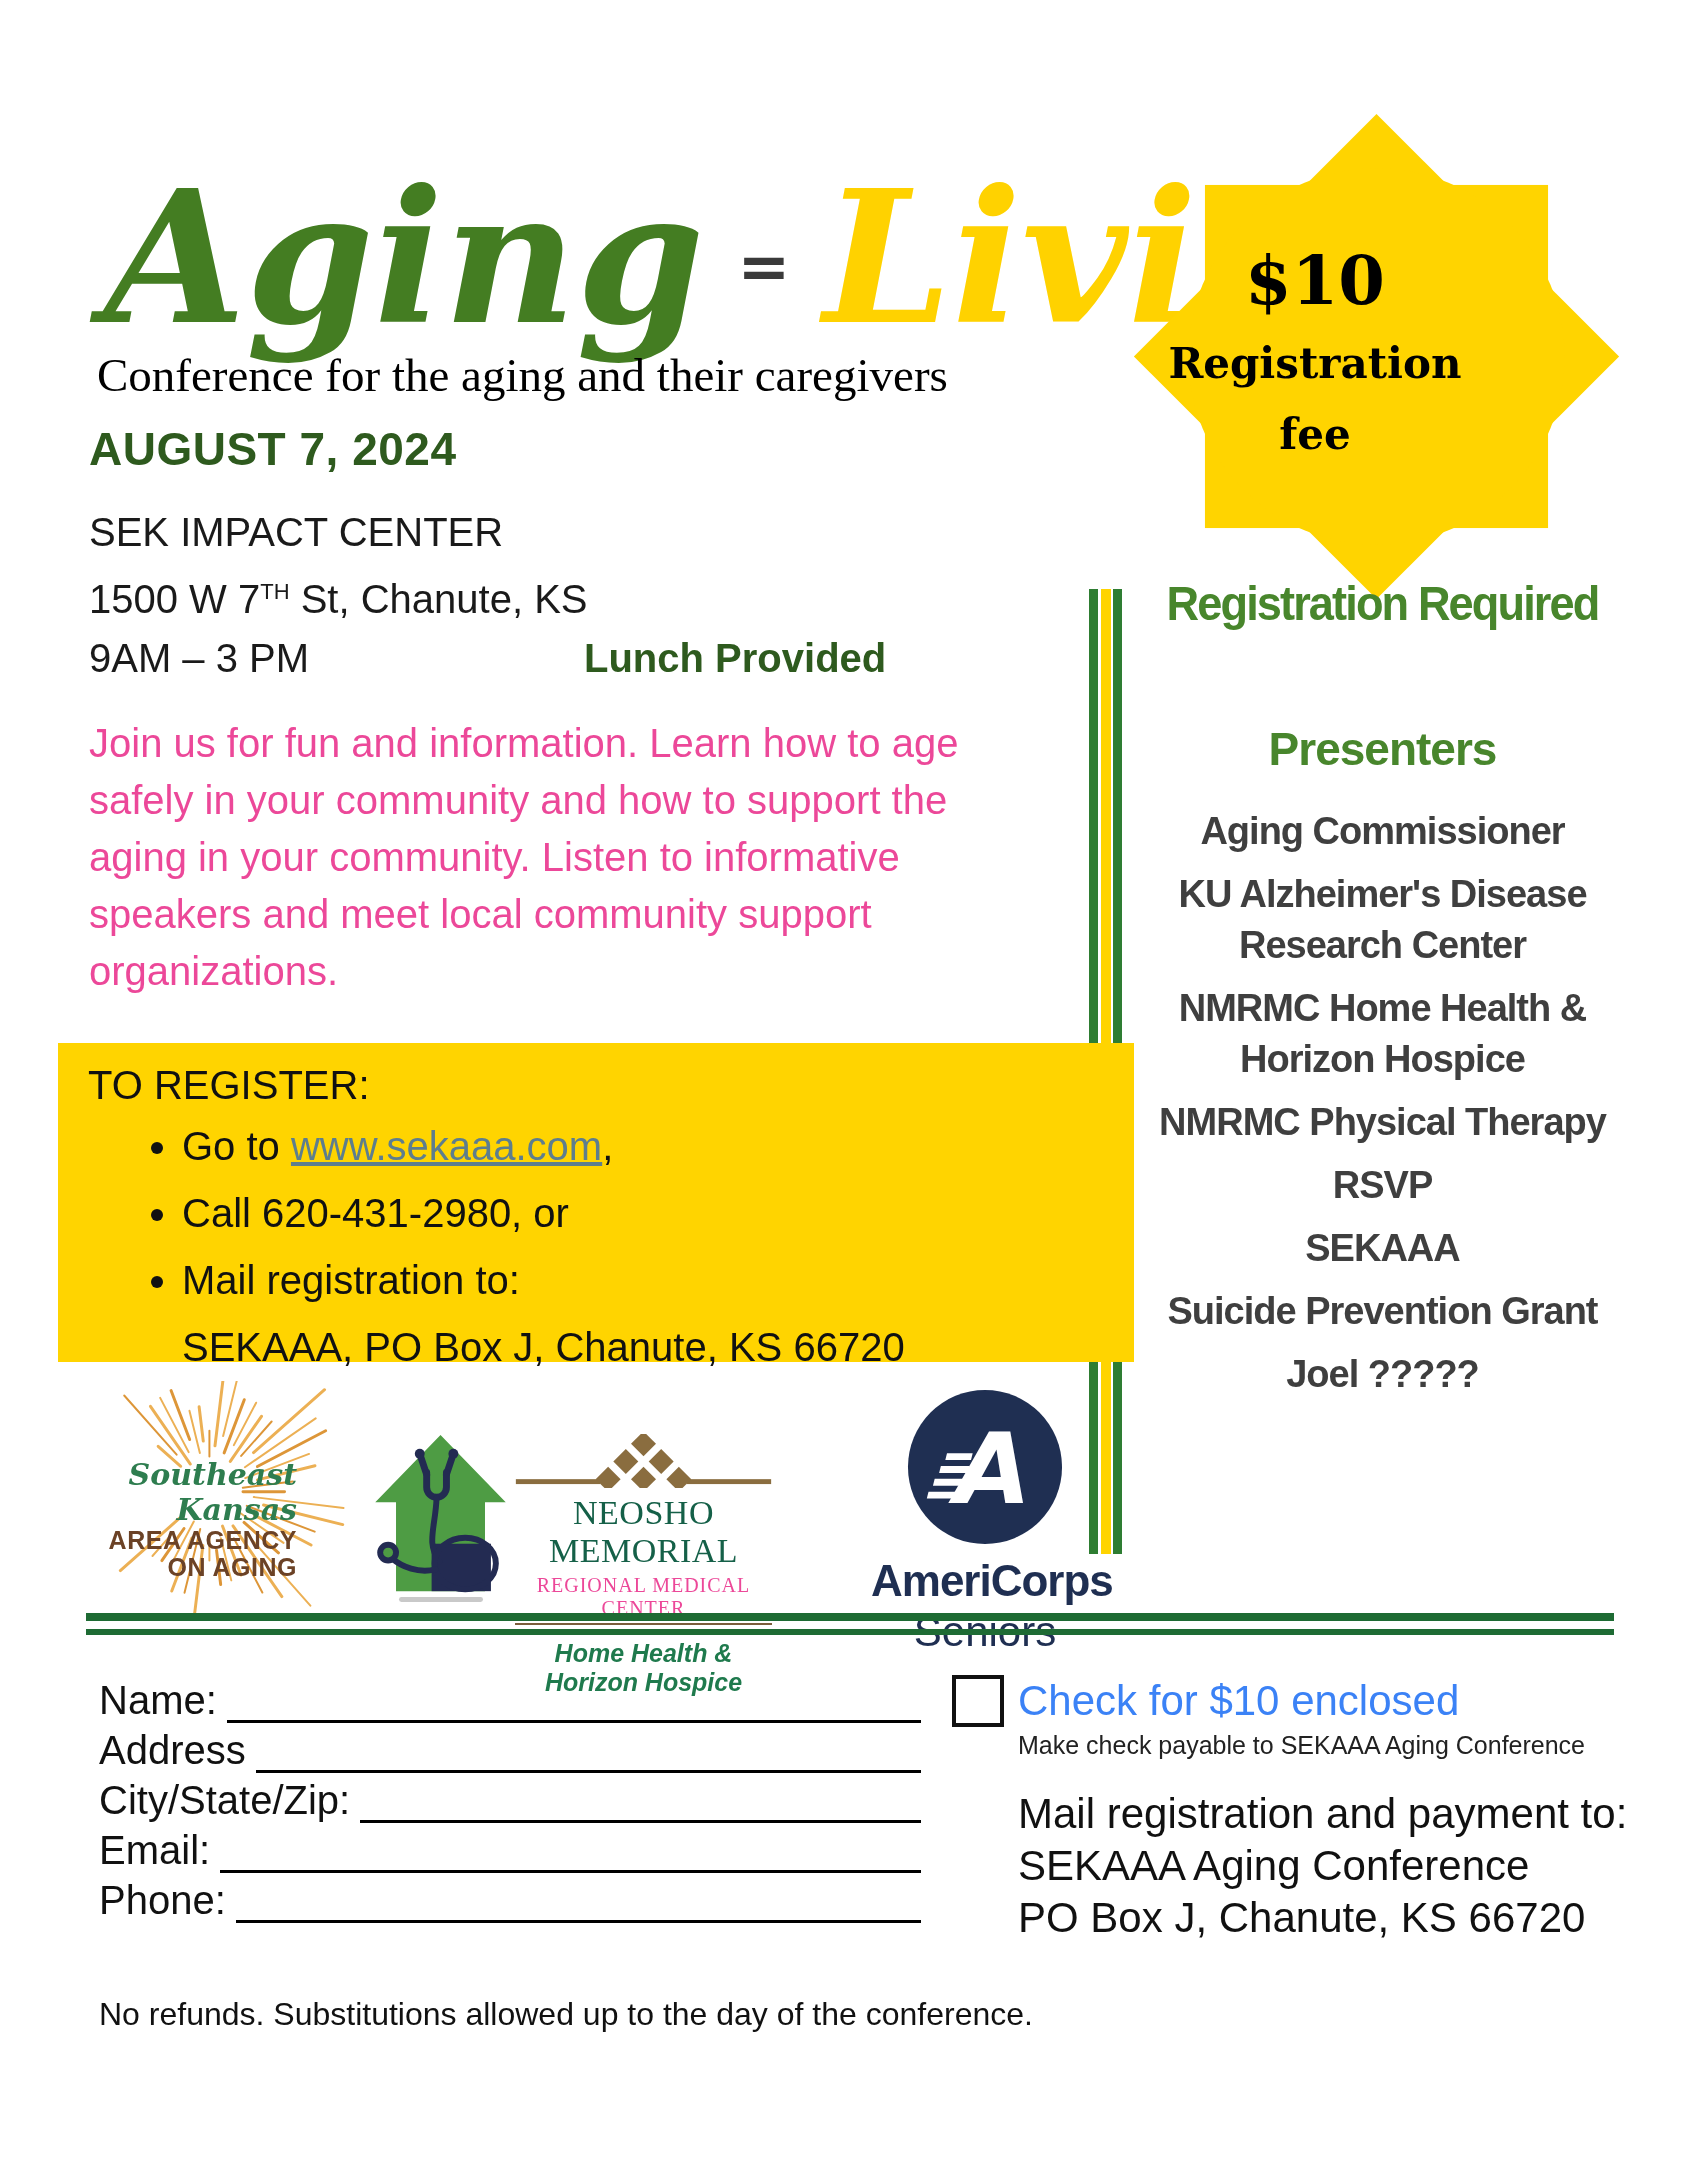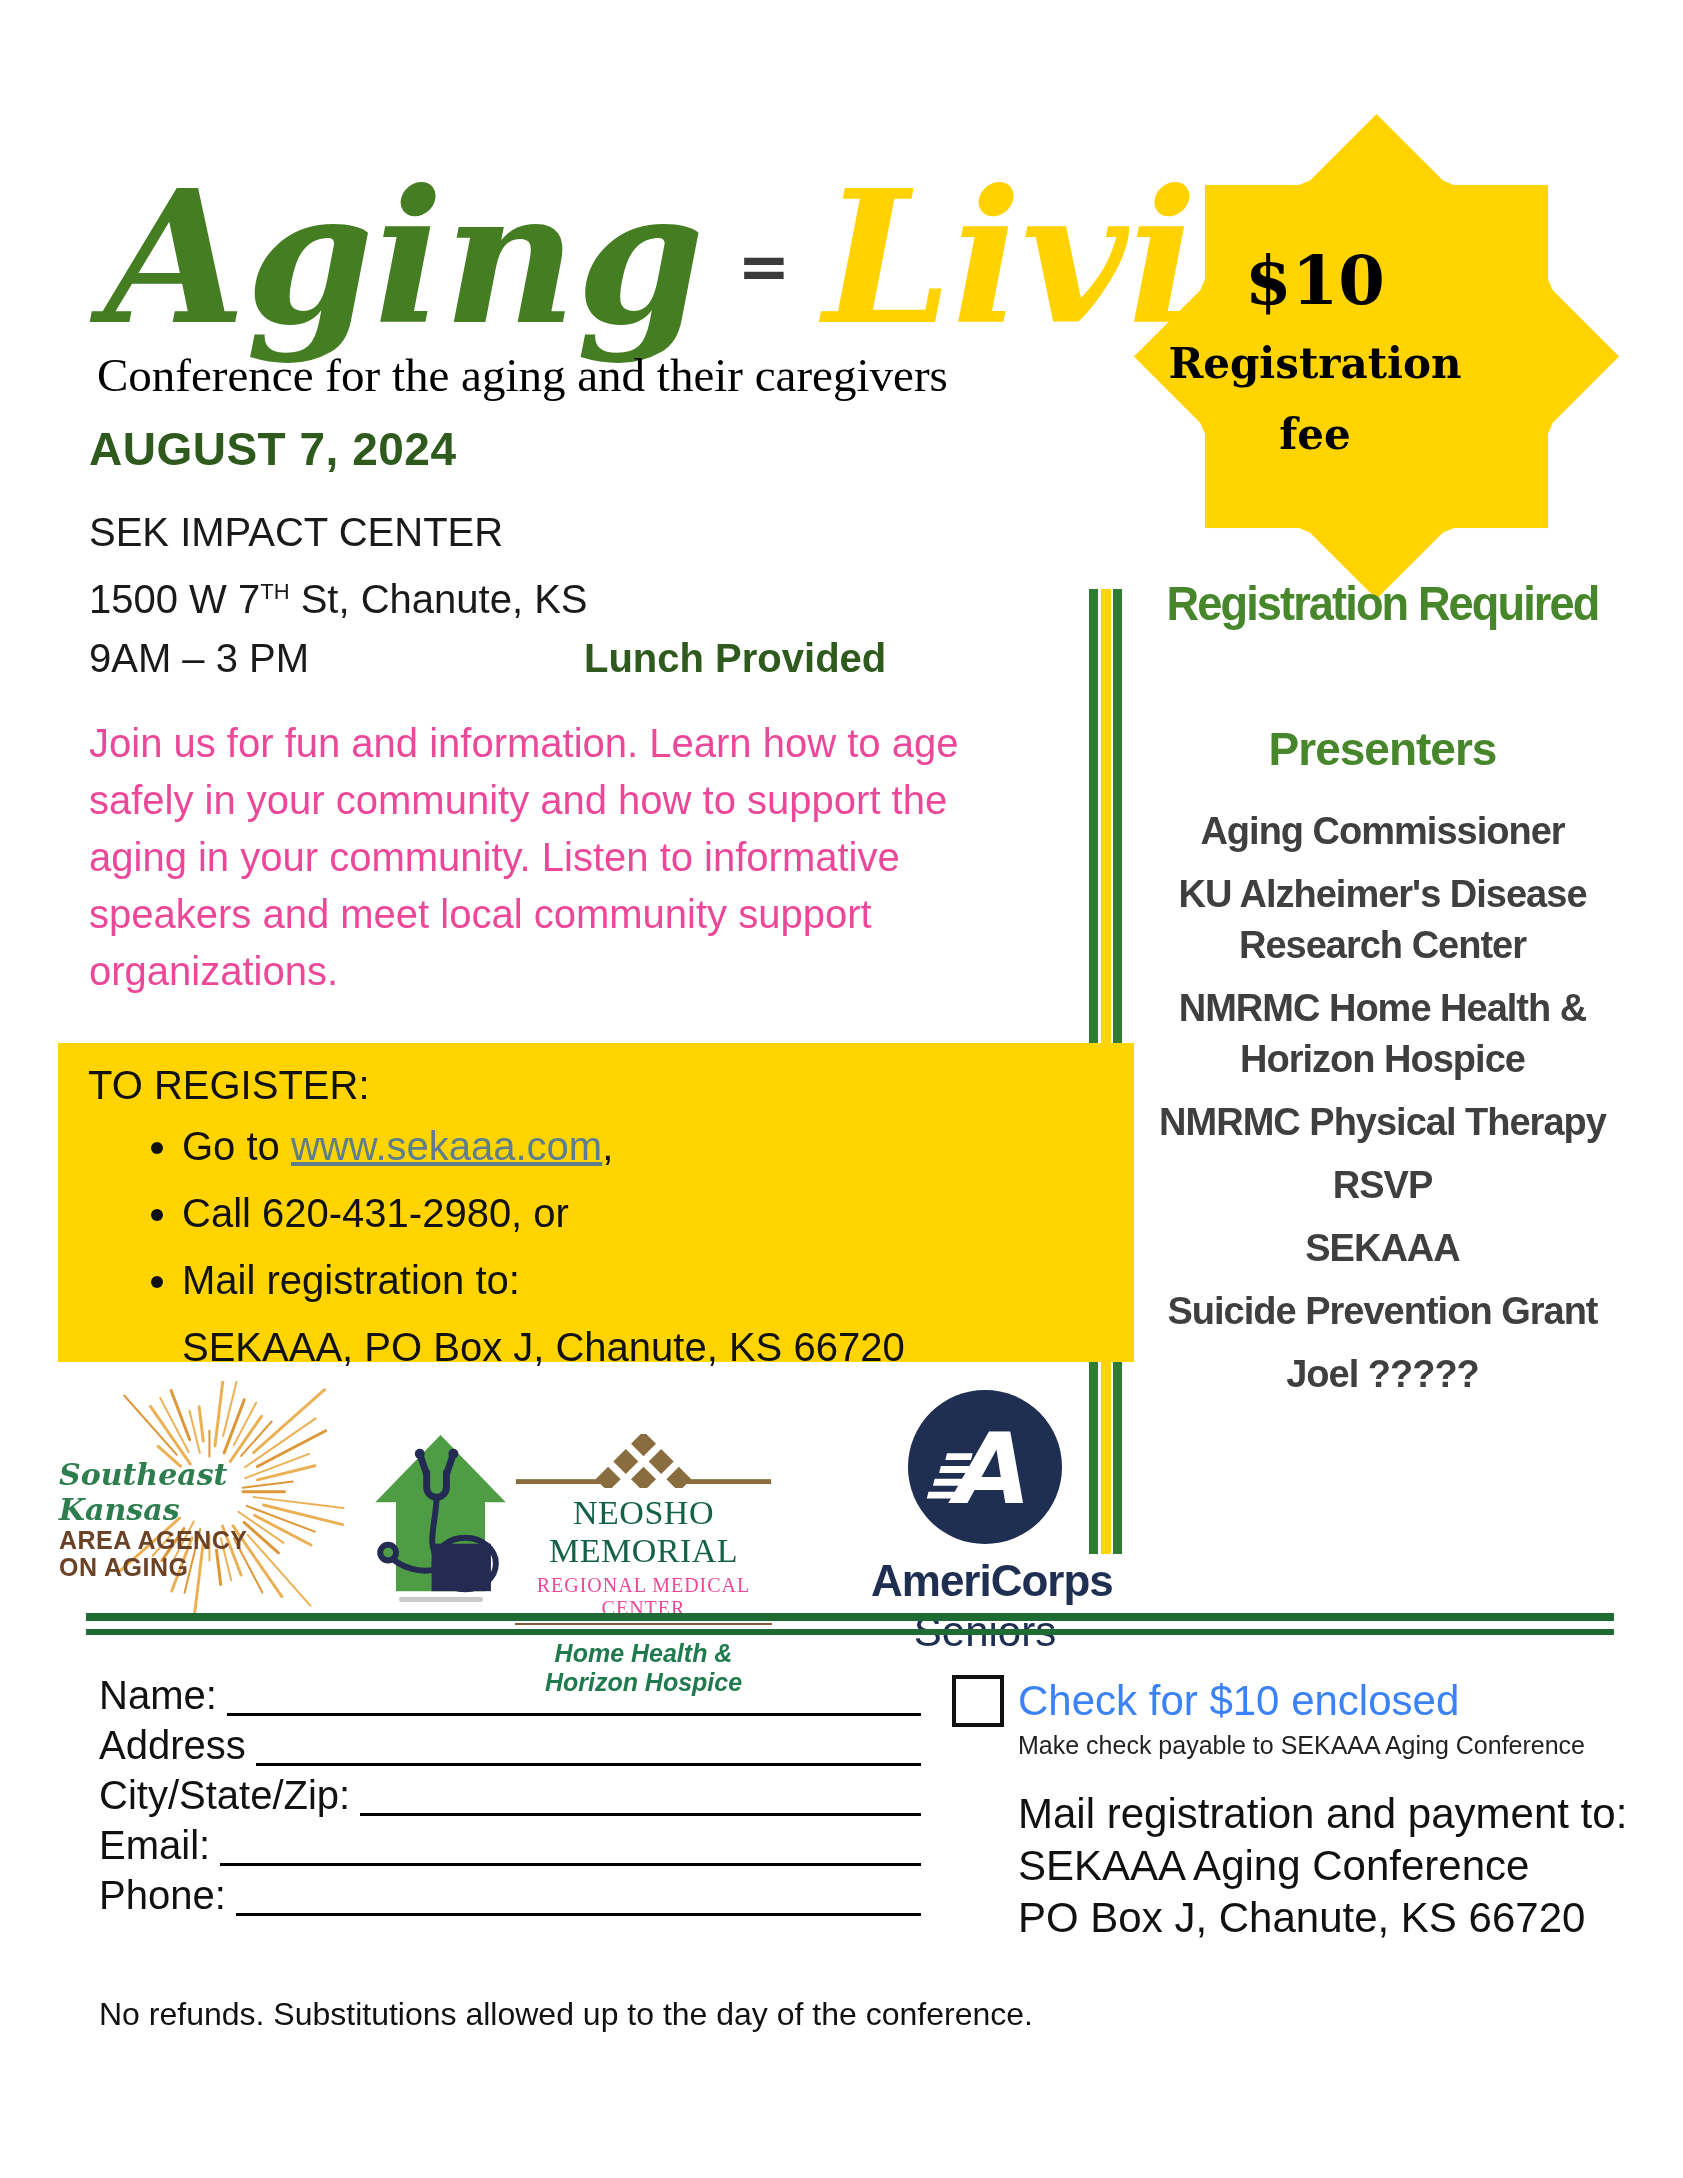--- a/index.html
+++ b/index.html
@@ -46,39 +46,39 @@
   
   .register-box{position:absolute;left:58px;top:1043px;width:1076px;height:319px;background:#FFD400;
                 box-sizing:border-box;padding:20px 30px;}
   .register-h{font-size:40px;color:#111;}
   .register-list{margin:16px 0 0 59px;padding:0 0 0 35px;font-size:40px;color:#111;}
   .register-list li{margin-bottom:22px;}
   .register-link{color:#5E7E8D;text-decoration:underline;}
   .register-mail{margin-left:94px;font-size:40px;margin-top:2px;}
 
   
-  .logo-sekaaa-text{position:absolute;left:59px;top:1457px;width:238px;text-align:left;}
+  .logo-sekaaa-text{position:absolute;left:59px;top:1457px;width:238px;text-align:right;}
   .sekaaa-script{font-family:"DejaVu Serif",serif;font-style:italic;font-weight:bold;font-size:30px;color:#2E7D4F;}
   .sekaaa-bold{font-size:25px;font-weight:bold;color:#6B4226;line-height:27px;letter-spacing:0.5px;}
   .neosho{position:absolute;left:515px;top:1434px;width:257px;text-align:center;}
   .neosho-name{font-family:"Liberation Serif",serif;font-size:34px;color:#156048;letter-spacing:0.5px;margin-top:2px;}
   .neosho-sub{font-family:"Liberation Serif",serif;font-size:20px;color:#ec4899;letter-spacing:1px;
               border-bottom:2px solid #7B5E3B;display:inline-block;padding-bottom:3px;margin-top:4px;}
   .neosho-tag{font-size:25px;font-weight:bold;font-style:italic;color:#1F7A4D;margin-top:14px;}
   .americorps{position:absolute;left:871px;top:1388px;width:228px;text-align:center;color:#1F2F52;}
   .americorps-name{font-size:44px;font-weight:bold;letter-spacing:-1px;margin-top:6px;}
   .americorps-sub{font-size:42px;margin-top:2px;}
 
   
   .rule1{position:absolute;left:86px;top:1613px;width:1528px;height:8px;background:#1E6B34;}
   .rule2{position:absolute;left:86px;top:1629px;width:1528px;height:6px;background:#1E6B34;}
 
   
   .form-left{position:absolute;left:99px;top:1673px;width:822px;}
-  .form-row{display:flex;align-items:flex-start;height:50px;font-size:40px;color:#111;}
+  .form-row{display:flex;align-items:flex-end;height:50px;font-size:40px;color:#111;}
   .form-line{flex:1;border-bottom:3px solid #000;height:40px;margin-left:10px;}
   .checkbox{position:absolute;left:952px;top:1675px;width:44px;height:44px;border:4px solid #111;background:#fff;}
   .check-label{position:absolute;left:1018px;top:1677px;font-size:42px;color:#3b82f6;}
   .check-note{position:absolute;left:1018px;top:1731px;font-size:25px;color:#222;}
   .mail-block{position:absolute;left:1018px;top:1788px;font-size:42px;line-height:52px;color:#111;}
 
   .footer-note{position:absolute;left:99px;top:1996px;font-size:32px;color:#111;}
 </style>
 </head>
 <body>

